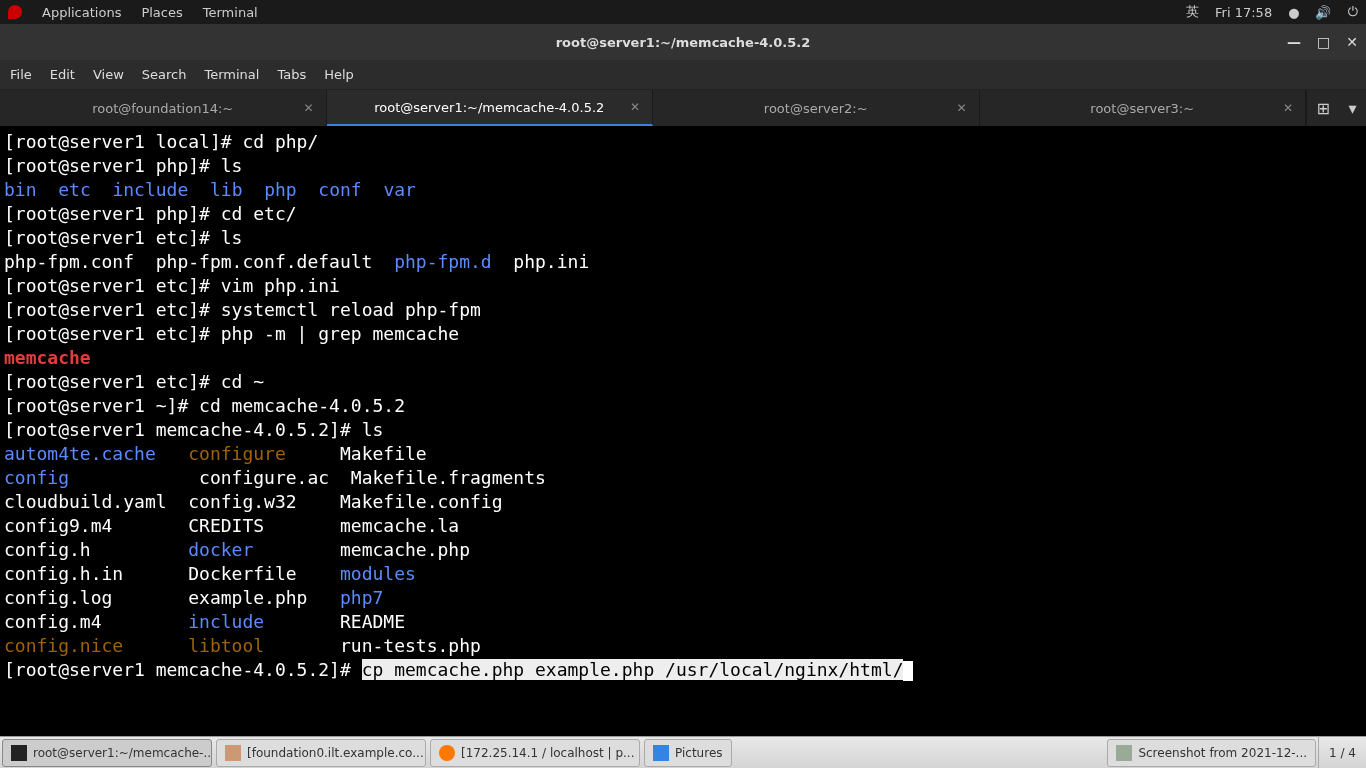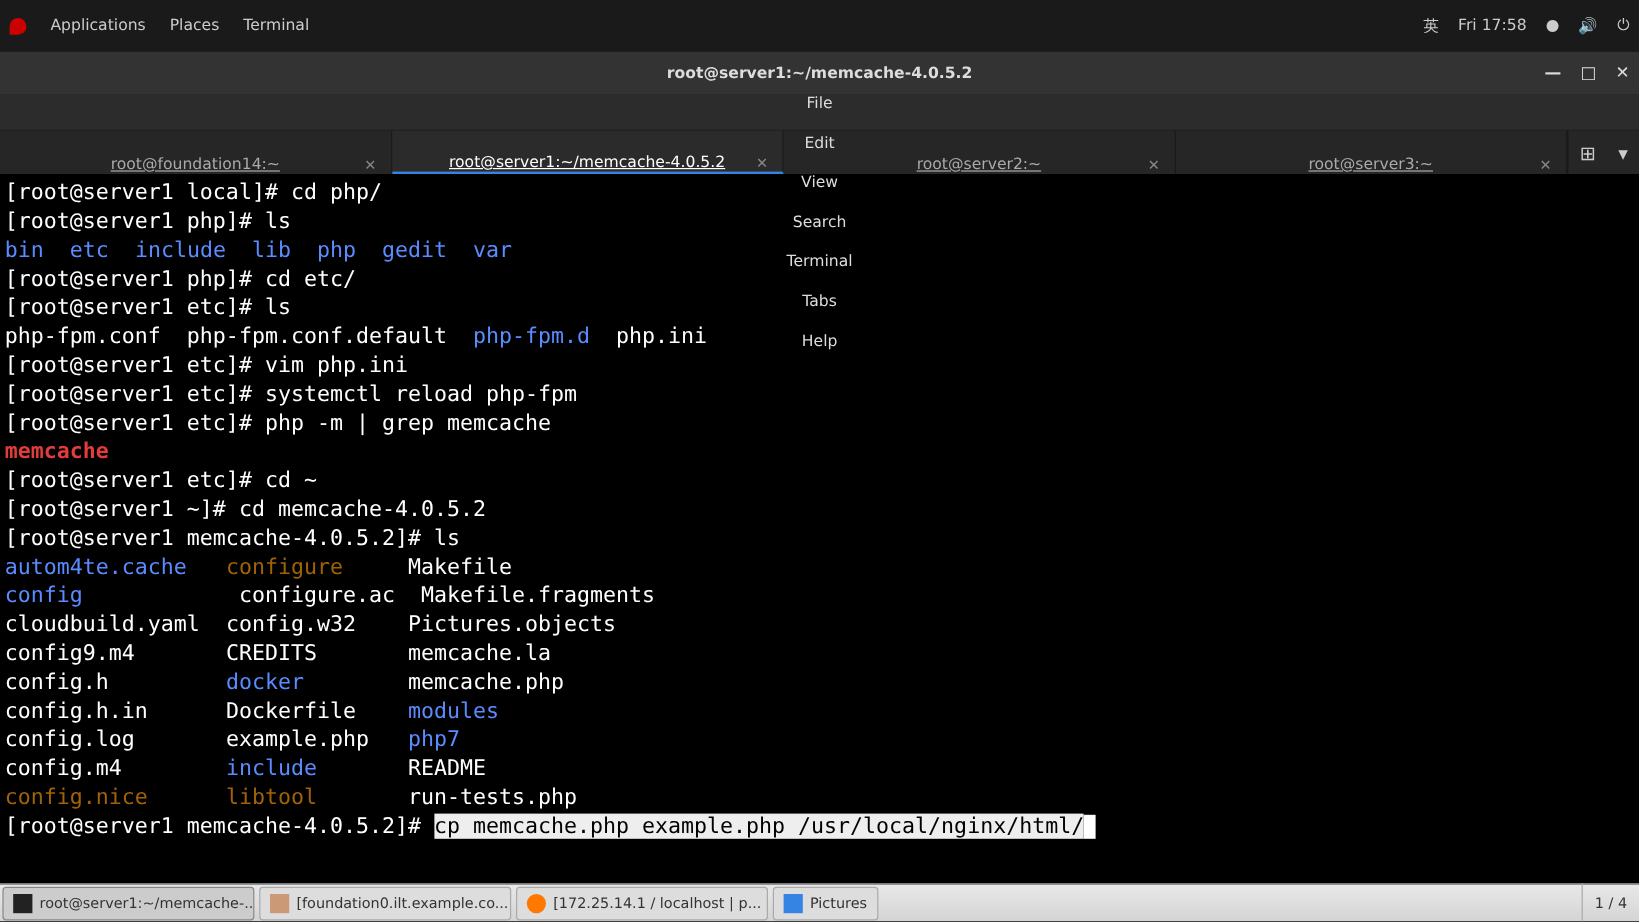--- a/index.html
+++ b/index.html
@@ -1,25 +1,25 @@
 <!DOCTYPE html>
 <html><head>
 <meta charset="utf-8">
 <style>
 * { margin: 0; padding: 0; box-sizing: border-box; }
 body { font-family: "DejaVu Sans", sans-serif; background: #000; width: 1366px; height: 768px; overflow: hidden; position: relative; }
-.topbar { background: #1a1a1a; height: 43px; display: flex; align-items: center; color: #ccc; font-size: 13px; padding: 0 8px; justify-content: space-between; }
+.topbar { background: #1a1a1a; height: 24px; display: flex; align-items: center; color: #ccc; font-size: 13px; padding: 0 8px; justify-content: space-between; }
 .topbar-left { display: flex; gap: 20px; align-items: center; }
 .topbar-right { display: flex; gap: 16px; align-items: center; }
 .redhat-icon { width: 14px; height: 14px; background: #c00; border-radius: 50% 50% 50% 0; display: inline-block; }
 .titlebar { background: #333; height: 36px; display: flex; align-items: center; justify-content: center; color: #ddd; font-size: 13px; font-weight: bold; position: relative; }
 .winbtns { position: absolute; right: 8px; display: flex; gap: 16px; font-size: 14px; }
-.menubar { background: #2c2c2c; height: 30px; display: flex; align-items: center; gap: 18px; padding: 0 10px; color: #ddd; font-size: 13px; border-bottom: 1px solid #222; flex-direction: column; }
+.menubar { background: #2c2c2c; height: 30px; display: flex; align-items: center; gap: 18px; padding: 0 10px; color: #ddd; font-size: 13px; border-bottom: 1px solid #222; }
 .tabsrow { background: #262626; height: 36px; display: flex; align-items: stretch; }
-.tab { flex: 1; display: flex; align-items: flex-end; justify-content: center; color: #aaa; font-size: 13px; position: relative; border-right: 1px solid #1a1a1a; text-decoration: underline; }
+.tab { flex: 1; display: flex; align-items: center; justify-content: center; color: #aaa; font-size: 13px; position: relative; border-right: 1px solid #1a1a1a; }
 .tab.active { color: #fff; border-bottom: 2px solid #3584e4; background: #2b2b2b; }
 .tab-close { position: absolute; right: 12px; color: #888; font-size: 12px; }
 .tabsrow .extra { width: 60px; display: flex; align-items: center; justify-content: space-around; color: #ccc; border-left: 1px solid #1a1a1a; }
 .terminal { background: #000; color: #fff; font-family: "DejaVu Sans Mono", monospace; font-size: 18px; line-height: 24px; padding: 4px; white-space: pre; height: 600px; overflow: hidden; }
 .dir { color: #5a8bff; }
 .grn { color: #a16207; }
 .red { color: #e23c3c; font-weight: bold; text-align: center; }
 .sel { background: #eee; color: #000; }
 .blk { display: inline-block; width: 10px; height: 20px; background: #fff; vertical-align: middle; }
 .taskbar { position: absolute; bottom: 0; left: 0; right: 0; height: 32px; background: linear-gradient(#e8e8e8,#d4d4d4); display: flex; align-items: center; font-size: 12px; color: #333; border-top: 1px solid #999; }
@@ -85,34 +85,34 @@
       <span class="tab-close">✕</span>
     </div>
   <div class="extra">
     <span>⊞</span>
     <span>▾</span>
   </div>
 </div>
 
 <div class="terminal"><span>[root@server1 local]# </span><span>cd php/</span>
 <span>[root@server1 php]# </span><span>ls</span>
-<span class="dir">bin</span>  <span class="dir">etc</span>  <span class="dir">include</span>  <span class="dir">lib</span>  <span class="dir">php</span>  <span class="dir">gedit</span>  <span class="dir">var</span>
+<span class="dir">bin</span>  <span class="dir">etc</span>  <span class="dir">include</span>  <span class="dir">lib</span>  <span class="dir">php</span>  <span class="dir">conf</span>  <span class="dir">var</span>
 <span>[root@server1 php]# </span><span>cd etc/</span>
 <span>[root@server1 etc]# </span><span>ls</span>
 <span>php-fpm.conf  php-fpm.conf.default  </span><span class="dir">php-fpm.d</span><span>  php.ini</span>
 <span>[root@server1 etc]# </span><span>vim php.ini</span>
 <span>[root@server1 etc]# </span><span>systemctl reload php-fpm</span>
 <span>[root@server1 etc]# </span><span>php -m | grep memcache</span>
 <span class="red">memcache</span>
 <span>[root@server1 etc]# </span><span>cd ~</span>
 <span>[root@server1 ~]# </span><span>cd memcache-4.0.5.2</span>
 <span>[root@server1 memcache-4.0.5.2]# </span><span>ls</span>
 <span class="dir">autom4te.cache</span>   <span class="grn">configure</span>     <span>Makefile</span>
 <span class="dir">config</span>            <span>configure.ac</span>  <span>Makefile.fragments</span>
-<span>cloudbuild.yaml</span>  <span>config.w32</span>    <span>Pictures.objects</span>
+<span>cloudbuild.yaml</span>  <span>config.w32</span>    <span>Makefile.config</span>
 <span>config9.m4</span>       <span>CREDITS</span>       <span>memcache.la</span>
 <span>config.h</span>         <span class="dir">docker</span>        <span>memcache.php</span>
 <span>config.h.in</span>      <span>Dockerfile</span>    <span class="dir">modules</span>
 <span>config.log</span>       <span>example.php</span>   <span class="dir">php7</span>
 <span>config.m4</span>        <span class="dir">include</span>       <span>README</span>
 <span class="grn">config.nice</span>      <span class="grn">libtool</span>       <span>run-tests.php</span>
 <span>[root@server1 memcache-4.0.5.2]# </span><span class="sel">cp memcache.php example.php /usr/local/nginx/html/</span><span class="blk"></span></div>
 
 <div class="taskbar">
   <div class="task active">
@@ -125,14 +125,18 @@
     </div>
   <div class="task">
       <span class="task-icon" style="background:#ff7800;border-radius:50%"></span>
       <span>[172.25.14.1 / localhost | p...</span>
     </div>
   <div class="task">
       <span class="task-icon" style="background:#3584e4"></span>
       <span>Pictures</span>
     </div>
   <div class="spacer"></div>
+  <div class="task">
+      <span class="task-icon" style="background:#9a9"></span>
+      <span>Screenshot from 2021-12-...</span>
+    </div>
   <div class="wscount">1 / 4</div>
 </div>
 
 </body></html>

